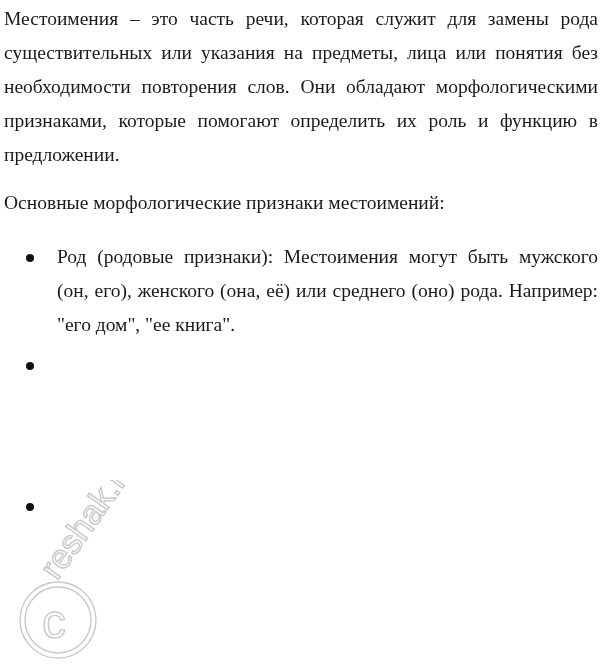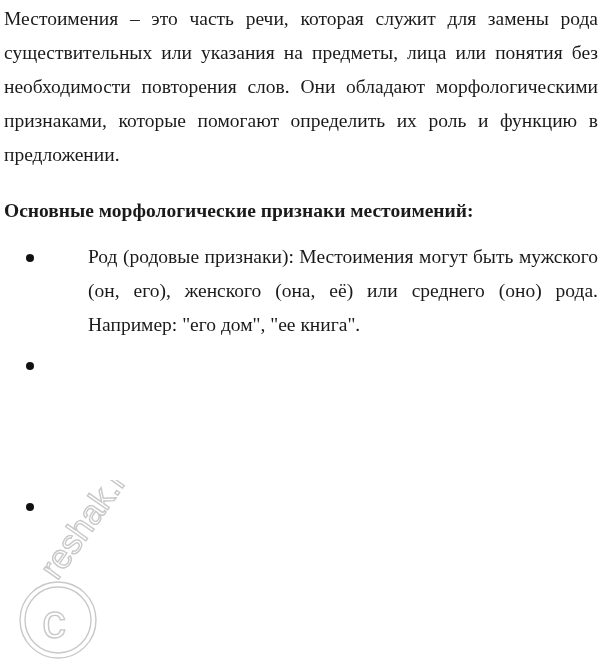--- a/index.html
+++ b/index.html
@@ -1,22 +1,22 @@
 <!DOCTYPE html>
 <html><head>
 <meta charset="utf-8">
 <style>
   html, body { margin:0; padding:0; background:#ffffff; }
   body { width:603px; height:672px; overflow:hidden; position:relative;
          font-family:"Liberation Serif", serif; color:#1a1a1a; font-size:19.5px; }
   .p { position:absolute; left:4px; width:594px; line-height:34px; text-align:justify; margin:0; }
   .p1 { top:2px; }
-  .p2 { top:194px;font-weight:bold; }
+  .p2 { top:186px; }
   ul { position:absolute; left:0; margin:0; padding:0; list-style:none; width:603px; }
-  li { position:relative; padding-left:88px; padding-right:5px; line-height:34px; text-align:justify; margin-bottom:7px; }
+  li { position:relative; padding-left:57px; padding-right:5px; line-height:34px; text-align:justify; margin-bottom:7px; }
   .bullet { position:absolute; left:26px; top:14px; width:8px; height:8px; border-radius:50%; background:#111; }
   .l1 { top:240px; }
   .l2 { top:348px; }
   .l3 { top:489px; }
   .watermark { position:absolute; left:8px; top:480px; width:140px; height:190px; pointer-events:none; }
 </style>
 </head>
 <body>
 
 <p class="p p1">Местоимения – это часть речи, которая служит для замены рода существительных или указания на предметы, лица или понятия без необходимости повторения слов. Они обладают морфологическими признаками, которые помогают определить их роль и функцию в предложении.</p>

